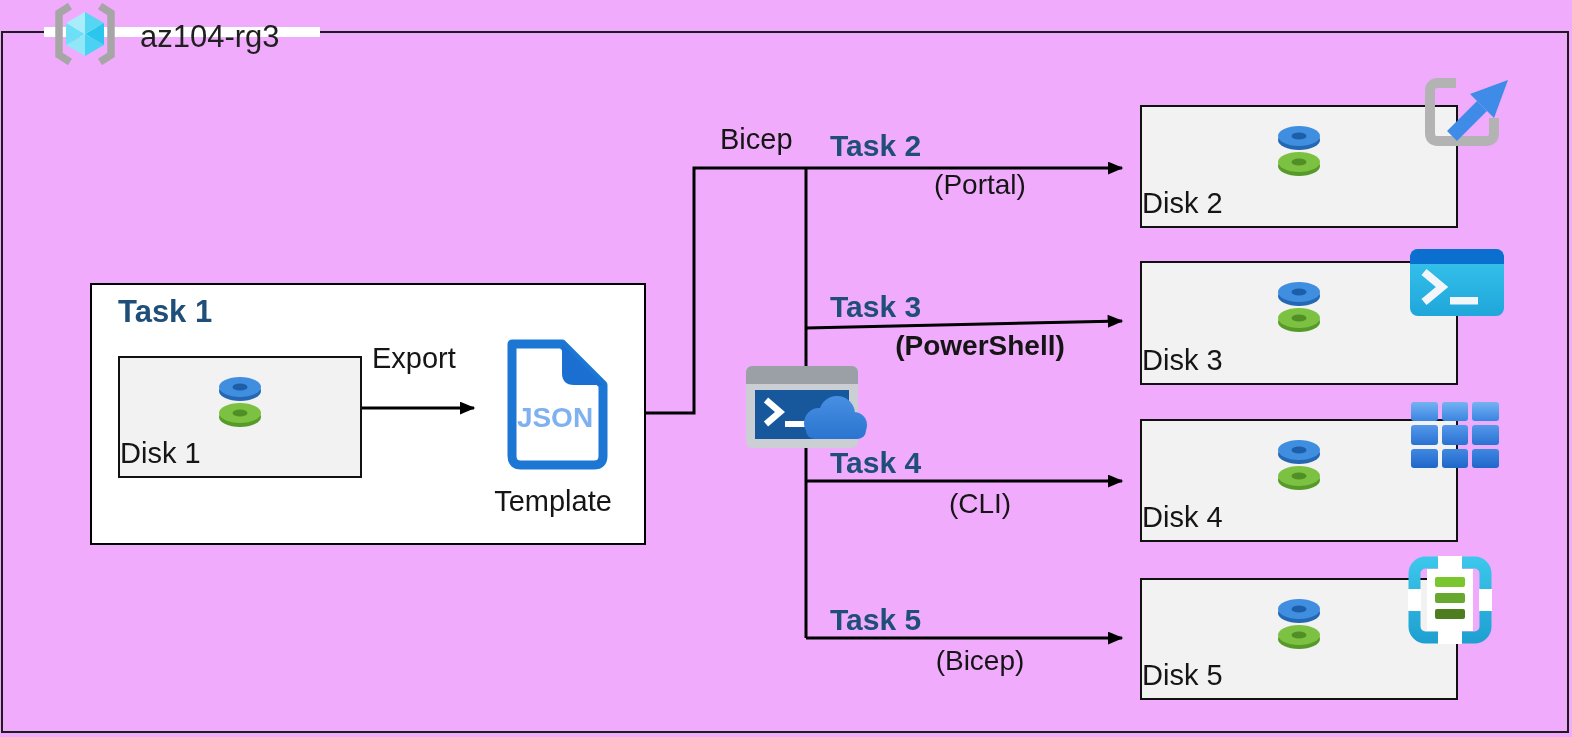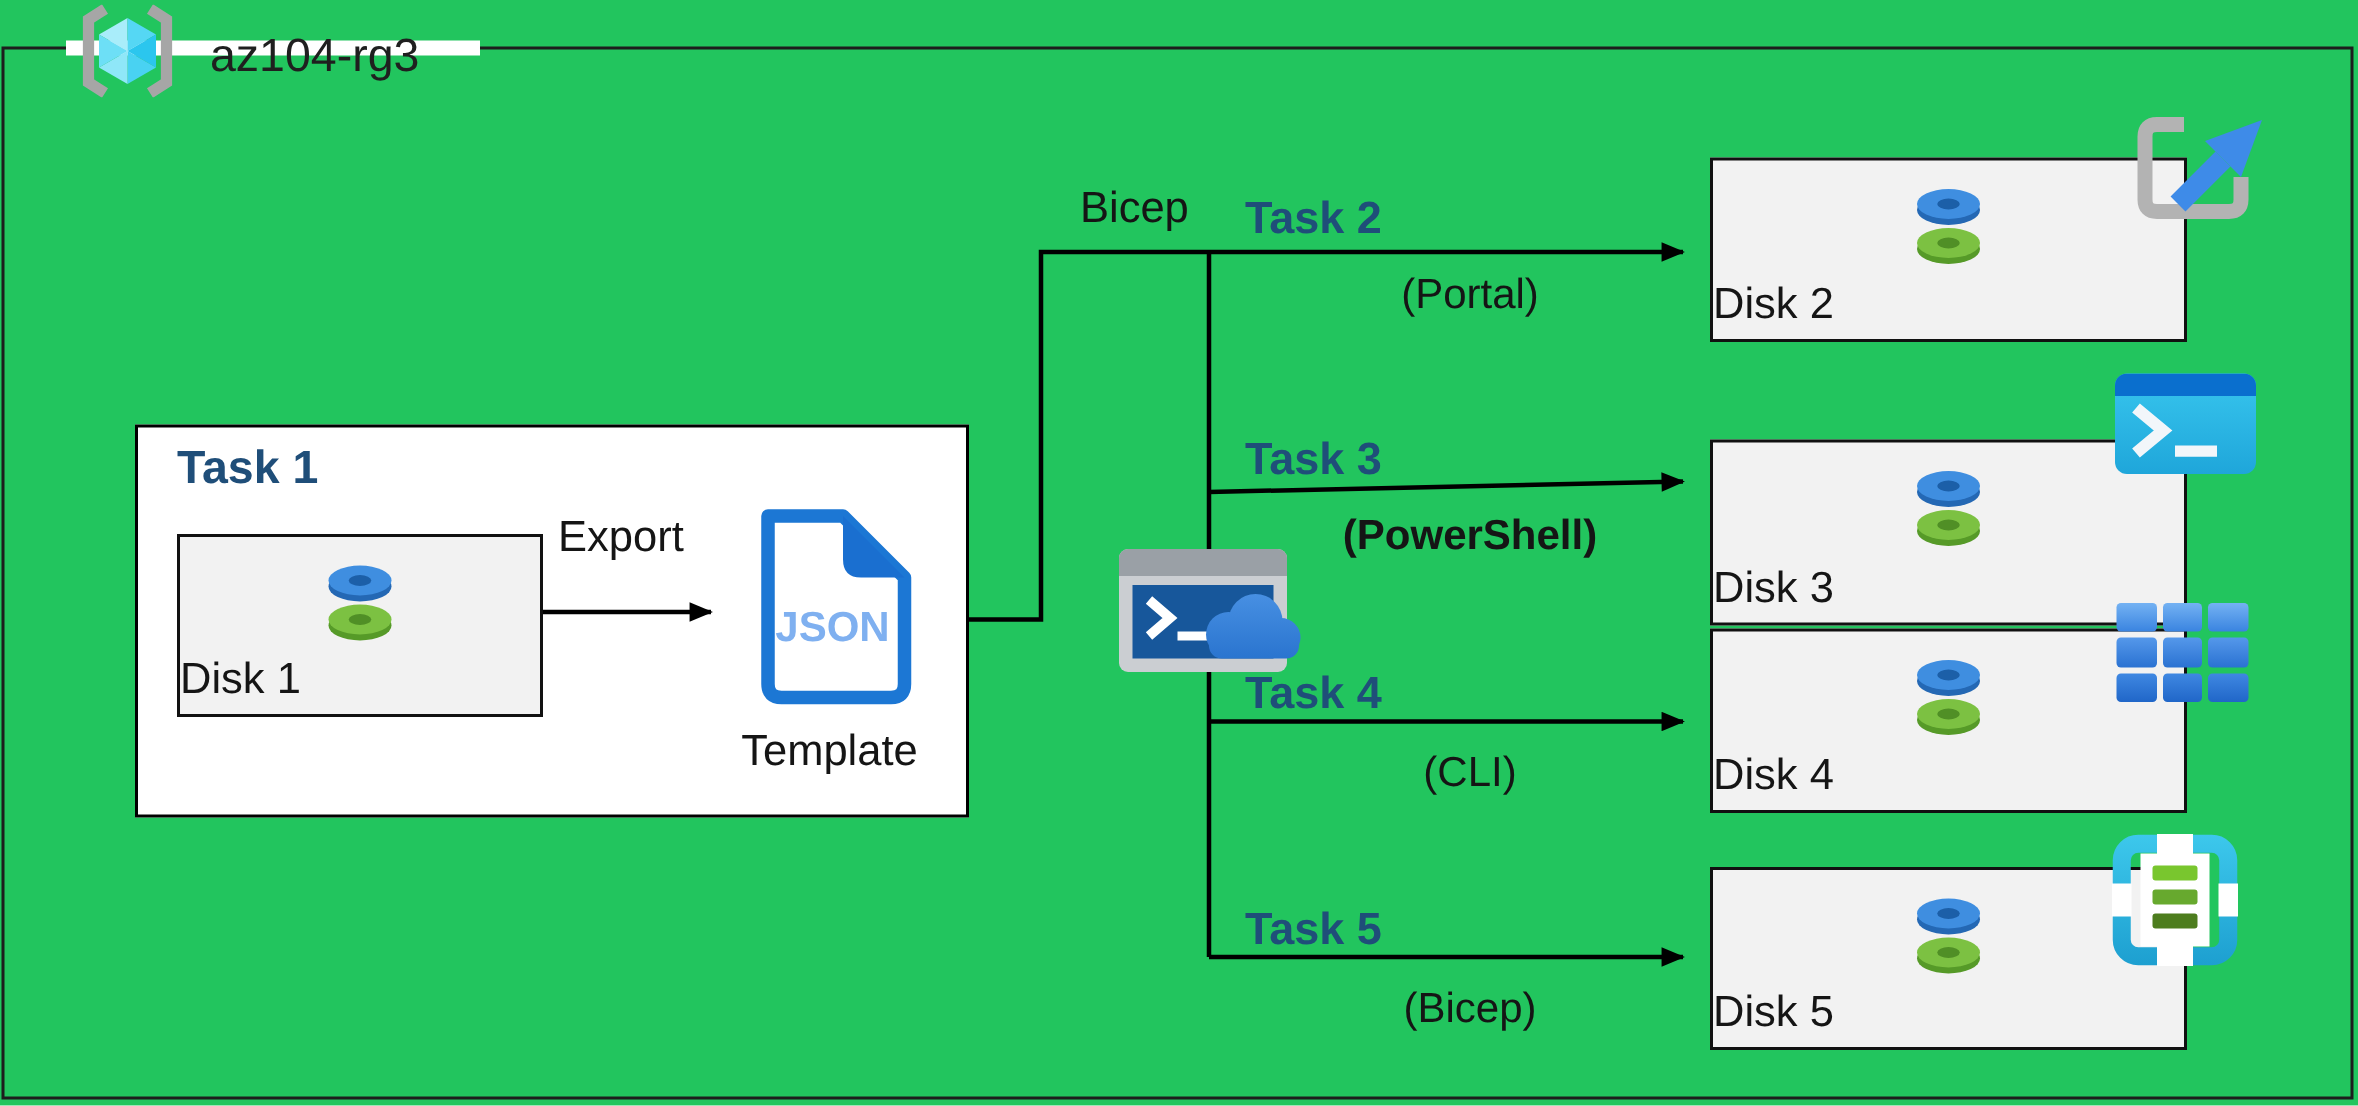--- a/index.html
+++ b/index.html
@@ -1,46 +1,46 @@
 <!DOCTYPE html>
 <html><head>
 <meta charset="utf-8">
 <style>
   * { box-sizing: border-box; margin: 0; padding: 0; }
   html,body { background:#fff; }
   body { font-family:"Liberation Sans", sans-serif; }
-  #canvas { position:relative; width:1572px; height:737px; background:#22c55e; overflow:hidden;padding-left:41px; }
+  #canvas { position:relative; width:1572px; height:737px; background:#f0abfc; overflow:hidden;padding-left:41px; }
 
   
   .outer-frame { position:absolute; left:1px; top:31px; width:1568px; height:702px;
                  border:2.5px solid #1d1d1d; z-index:0; }
   .frame-gap { position:absolute; left:44px; top:27px; width:276px; height:10px; background:#fff; z-index:1; }
   .rg-icon { position:absolute; left:46px; top:3px; width:78px; height:62px; z-index:2; }
   .rg-title { position:absolute; left:140px; top:19px; font-size:31px; color:#1f1f1f; z-index:2; white-space:nowrap; }
 
   
   .task1-box { position:absolute; left:90px; top:283px; width:556px; height:262px;
                background:#fff; border:2.5px solid #000; z-index:1; }
   .task1-title { position:absolute; left:118px; top:294px; font-size:31px; font-weight:bold; color:#1F4E79; z-index:10; }
   .gray-box { position:absolute; background:#f2f2f2; border:2.5px solid #111; z-index:1; }
   .disk1-box { left:118px; top:344px; width:244px; height:122px;margin-top:12px; }
   .disk2-box { left:1140px; top:105px; width:318px; height:123px; }
-  .disk3-box { left:1140px; top:261px; width:318px; height:124px;margin-top:32px; }
+  .disk3-box { left:1140px; top:261px; width:318px; height:124px; }
   .disk4-box { left:1140px; top:419px; width:318px; height:123px; }
   .disk5-box { left:1140px; top:578px; width:318px; height:122px; }
   .disk-art { position:absolute; left:50%; transform:translateX(-50%); top:16px; z-index:2; }
   .disk-caption { position:absolute; left:0; right:0; bottom:6px; text-align:left;
                   font-size:29px; color:#151515; z-index:2; }
 
   
   .lbl { position:absolute; z-index:10; white-space:nowrap; }
   .export-label { left:372px; top:342px; font-size:29px; color:#151515; }
   .edit-label { left:720px; top:123px; font-size:29px; color:#151515; }
   .task-label { left:830px; width:300px; text-align:left; font-size:30px; font-weight:bold; color:#1F4E79; }
-  .method-label { left:830px; width:300px; text-align:center; font-size:28px; color:#151515;margin-top:11px; }
+  .method-label { left:830px; width:300px; text-align:center; font-size:28px; color:#151515; }
   .t2a { top:129px; } .t2b { top:169px; }
   .t3a { top:290px; } .t3b { top:330px;font-weight:bold; }
   .t4a { top:446px; } .t4b { top:488px; }
   .t5a { top:603px; } .t5b { top:645px; }
 
   
   .connectors { position:absolute; left:0; top:0; width:1572px; height:737px; z-index:5; pointer-events:none; }
 
   
   .json-icon { position:absolute; left:496px; top:337px; width:114px; height:135px; z-index:10; }

